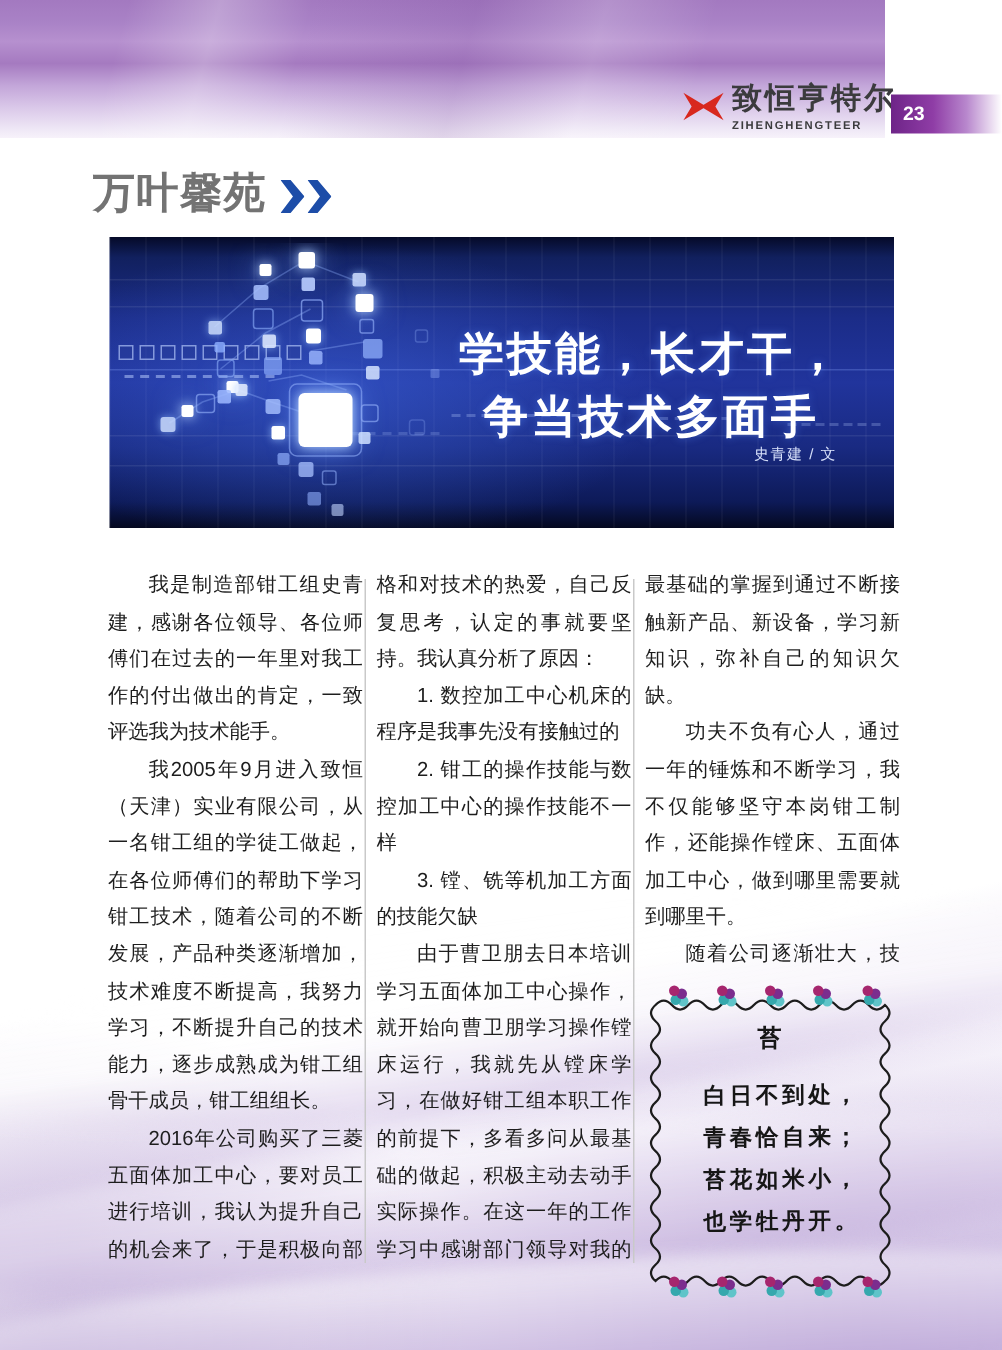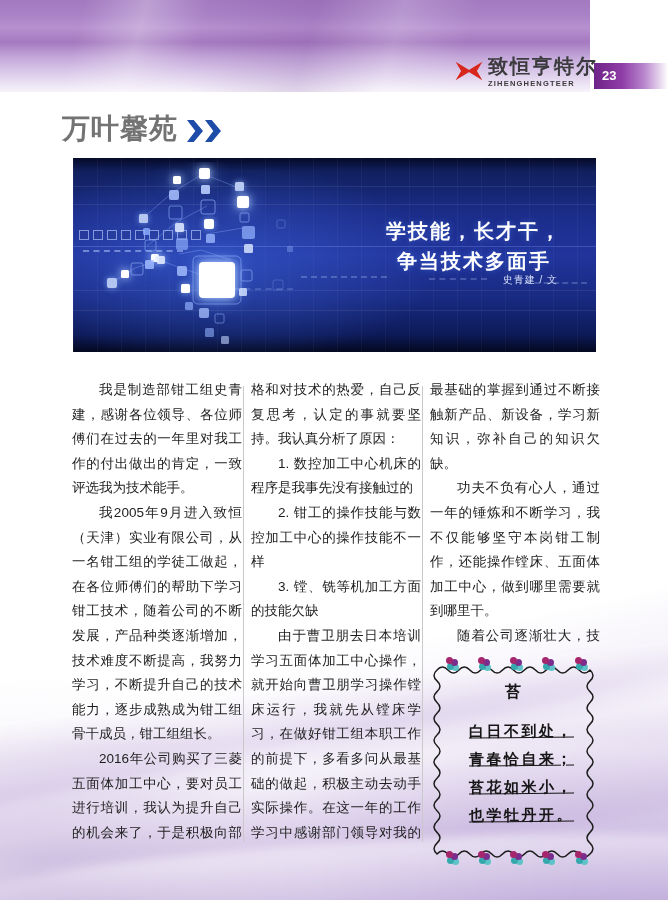--- a/index.html
+++ b/index.html
@@ -49,21 +49,21 @@
       linear-gradient(to bottom, #050a28 0%, #11205e 7%, #1b2c88 28%, #21349c 50%, #192a82 72%, #0d1a58 91%, #04081f 100%);}
   .hline{position:absolute;left:0;width:100%;height:1px;background:rgba(255,255,255,.08);}
   .hline.bright{background:rgba(140,170,255,.28);}
   .sq-row{position:absolute;left:6px;top:72px;display:flex;}
   .sq-row span{width:8px;height:8px;border:1px solid rgba(185,205,255,.65);background:rgba(40,60,150,.4);margin-right:4px;}
   .dash{position:absolute;border-top:2px dashed rgba(190,210,255,.5);height:0;}
   .hand{position:absolute;left:8px;top:4px;}
   .glow{filter:drop-shadow(0 0 4px rgba(185,215,255,.95)) drop-shadow(0 0 9px rgba(110,155,255,.65));}
   .glow2{filter:drop-shadow(0 0 3px rgba(150,190,255,.8));}
   .hero-text{position:absolute;right:34px;top:62px;text-align:right;color:#fff;z-index:2;}
-  .hero-t1,.hero-t2{font-size:20px;font-weight:bold;letter-spacing:2px;line-height:1.15;text-shadow:0 0 6px rgba(90,140,255,.45);}
+  .hero-t1,.hero-t2{font-size:30px;font-weight:bold;letter-spacing:2px;line-height:1.15;text-shadow:0 0 6px rgba(90,140,255,.45);}
   .hero-t2{margin-top:7px;text-align:center;}
   .hero-by{font-size:10px;color:#d7e0fa;padding-right:4px;letter-spacing:1px;}
 
   
   .columns{position:absolute;left:0;top:378px;width:668px;height:468px;z-index:1;}
   .col{position:absolute;top:0;width:170px;height:468px;overflow:hidden;
     font-size:13.5px;line-height:24.6px;color:#1d1d1d;text-align:justify;}
   .col1{left:72px;} .col2{left:251px;} .col3{left:430px;height:272px;}
   .para{margin:0;}
   .para.ind{text-indent:2em;}
@@ -72,21 +72,21 @@
 
   
   .poem-box{position:absolute;left:431px;top:664px;width:165px;height:196px;z-index:2;}
   .poem-border{position:absolute;left:0;top:0;}
   .flower-row{position:absolute;left:0;width:100%;height:14px;}
   .fr-top{top:-7px;} .fr-bottom{bottom:-5px;}
   .flower{position:absolute;width:7px;height:7px;border-radius:50%;background:#a6266e;
     box-shadow:5px 2px 0 0 #7b2d8e, 1px 6px 0 0 #35a8ad, 6px 7px 0 0 #5fc4c9;filter:blur(.4px);}
   .poem-inner{position:absolute;left:0;top:0;width:100%;height:100%;box-sizing:border-box;padding:18px 14px 0 38px;color:#161616;}
   .poem-title{text-align:center;font-size:16px;font-weight:bold;letter-spacing:1px;margin-right:24px;}
-  .poem-lines{margin-top:14px;text-decoration:underline;}
+  .poem-lines{margin-top:14px;}
   .poem-line{font-size:15px;font-weight:bold;letter-spacing:2.5px;line-height:28px;transform:rotate(-.5deg);}
 </style>
 </head>
 <body>
 
 <div class="page">
 
   <div class="silk">
     <div class="silk-band band1"></div>
     <div class="silk-band band2"></div>

